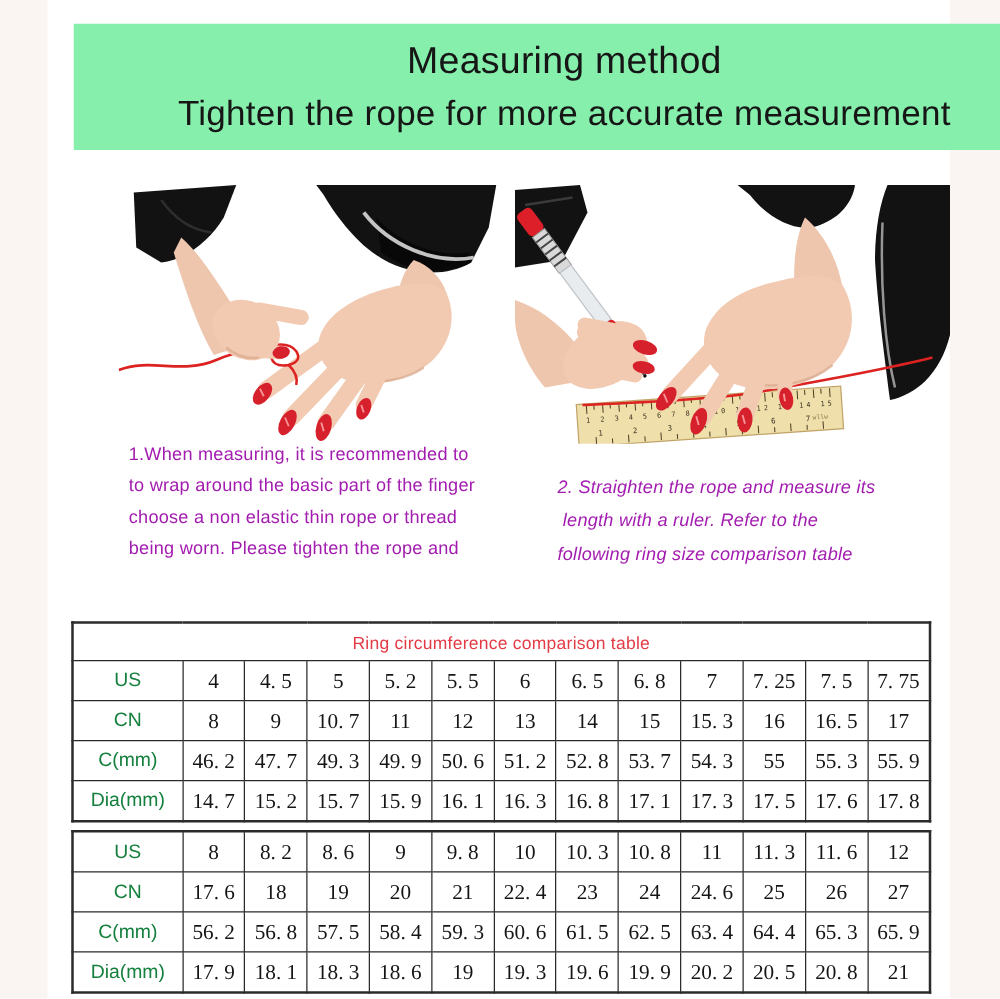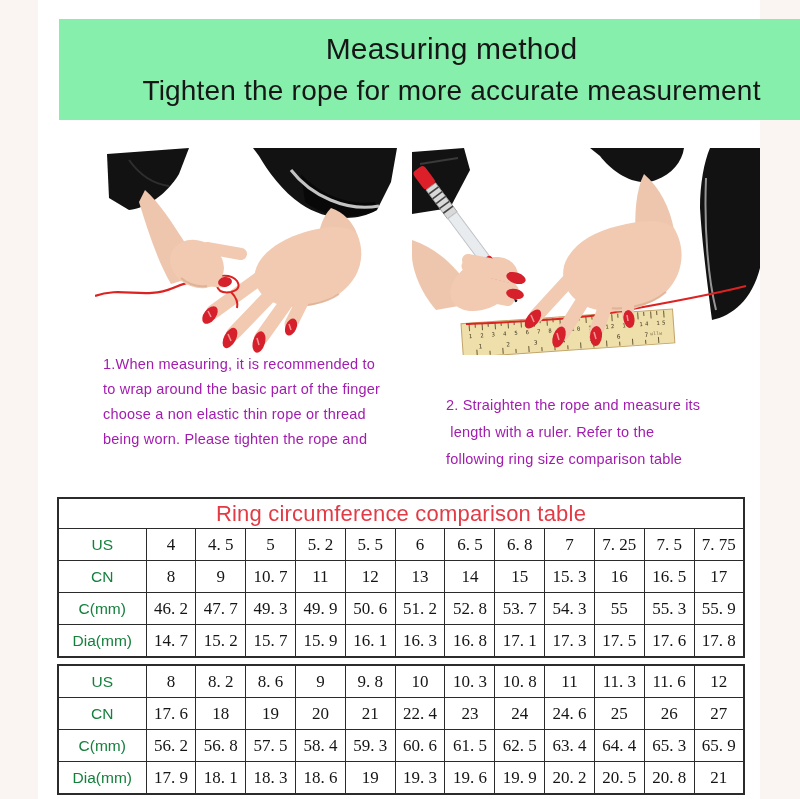--- a/index.html
+++ b/index.html
@@ -19,38 +19,38 @@
   .header-title{font-size:30px;margin-top:13px;letter-spacing:.2px;}
   .header-subtitle{font-size:28px;margin-top:9px;letter-spacing:.2px;}
 
   .photo{position:absolute;}
   .photo1{left:95px;top:148px;width:320px;height:212px;}
   .photo2{left:412px;top:148px;width:348px;height:207px;}
 
   .caption{position:absolute;color:#a21caf;font-size:14.5px;letter-spacing:.2px;}
   .caption div{white-space:pre;}
   .caption1{left:103px;top:352px;line-height:25px;}
-  .caption2{left:446px;top:392px;line-height:27px;}
+  .caption2{left:446px;top:377px;line-height:27px;font-style:italic;}
 
   .table-wrap{position:absolute;left:57px;top:497px;width:688px;}
   table.sizes{
     border-collapse:collapse;table-layout:fixed;width:688px;
     border:2px solid #2b2b2b;
   }
   table.sizes + table.sizes{margin-top:6px;}
   table.sizes td{
     border:1px solid #2b2b2b;text-align:center;vertical-align:middle;
     height:31px;padding:0;color:#151515;
     font-family:"Liberation Serif",serif;font-size:17px;
   }
   table.sizes td.label{
     font-family:"Liberation Sans",sans-serif;font-size:15.5px;color:#15803d;
   }
   table.sizes td.title-cell{
-    font-family:"Liberation Sans",sans-serif;font-size:22px;
+    font-family:"Liberation Sans",sans-serif;font-size:14px;
     color:#e23b45;height:29px;letter-spacing:.2px;margin-left:28px;
   }
 </style>
 </head>
 <body>
 
 <div class="strip left"></div>
 <div class="strip right"></div>
 
 <div class="header-box">

